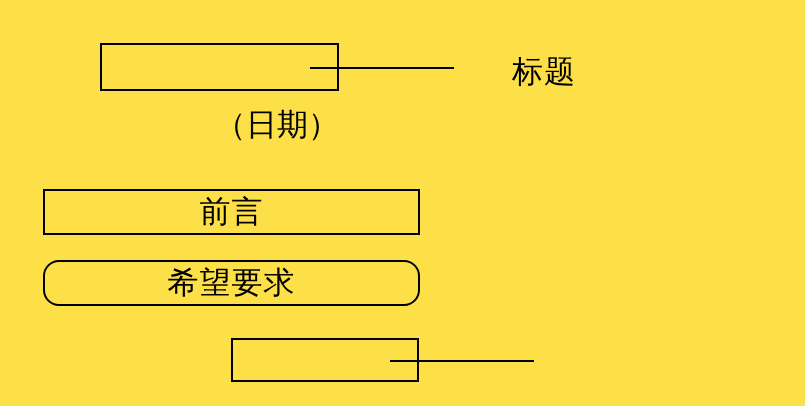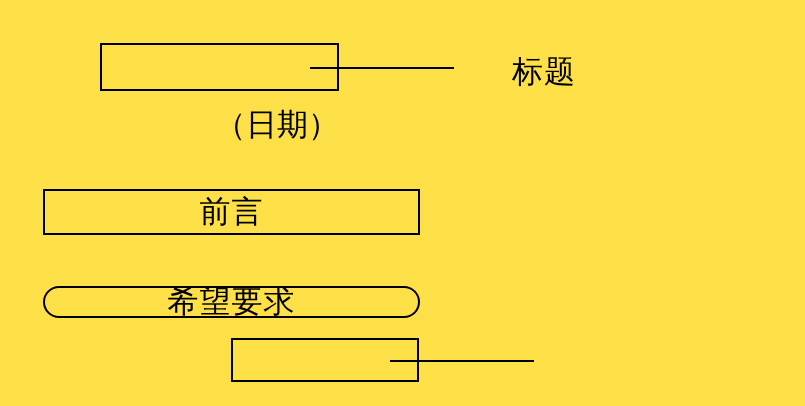--- a/index.html
+++ b/index.html
@@ -57,21 +57,21 @@
     line-height: 1;
     letter-spacing: 0px;
     color: #000000;
     white-space: nowrap;
   }
 
   
   #box-title      { left: 100px; top: 43px;  width: 239px; height: 48px; }
   #box-preface    { left: 43px;  top: 151px; width: 377px; height: 46px; margin-top: 38px; }
   #box-body       { left: 48px;  top: 217px; width: 379px; height: 44px; }
-  #box-request    { left: 43px;  top: 286px; width: 377px; height: 32px; border-radius: 16px; }
+  #box-request    { left: 43px;  top: 260px; width: 377px; height: 46px; border-radius: 16px; }
   #box-signature  { left: 231px; top: 338px; width: 188px; height: 44px; }
 
   #leader-title     { left: 310px; top: 67px;  width: 144px; }
   #leader-signature { left: 390px; top: 360px; width: 144px; }
 
   #label-title     { left: 512px; top: 56px; }
   #label-signature { left: 547px; top: 349px; }
 
   #text-date { left: 172px; top: 109px; margin-left: 43px; }
 </style>

